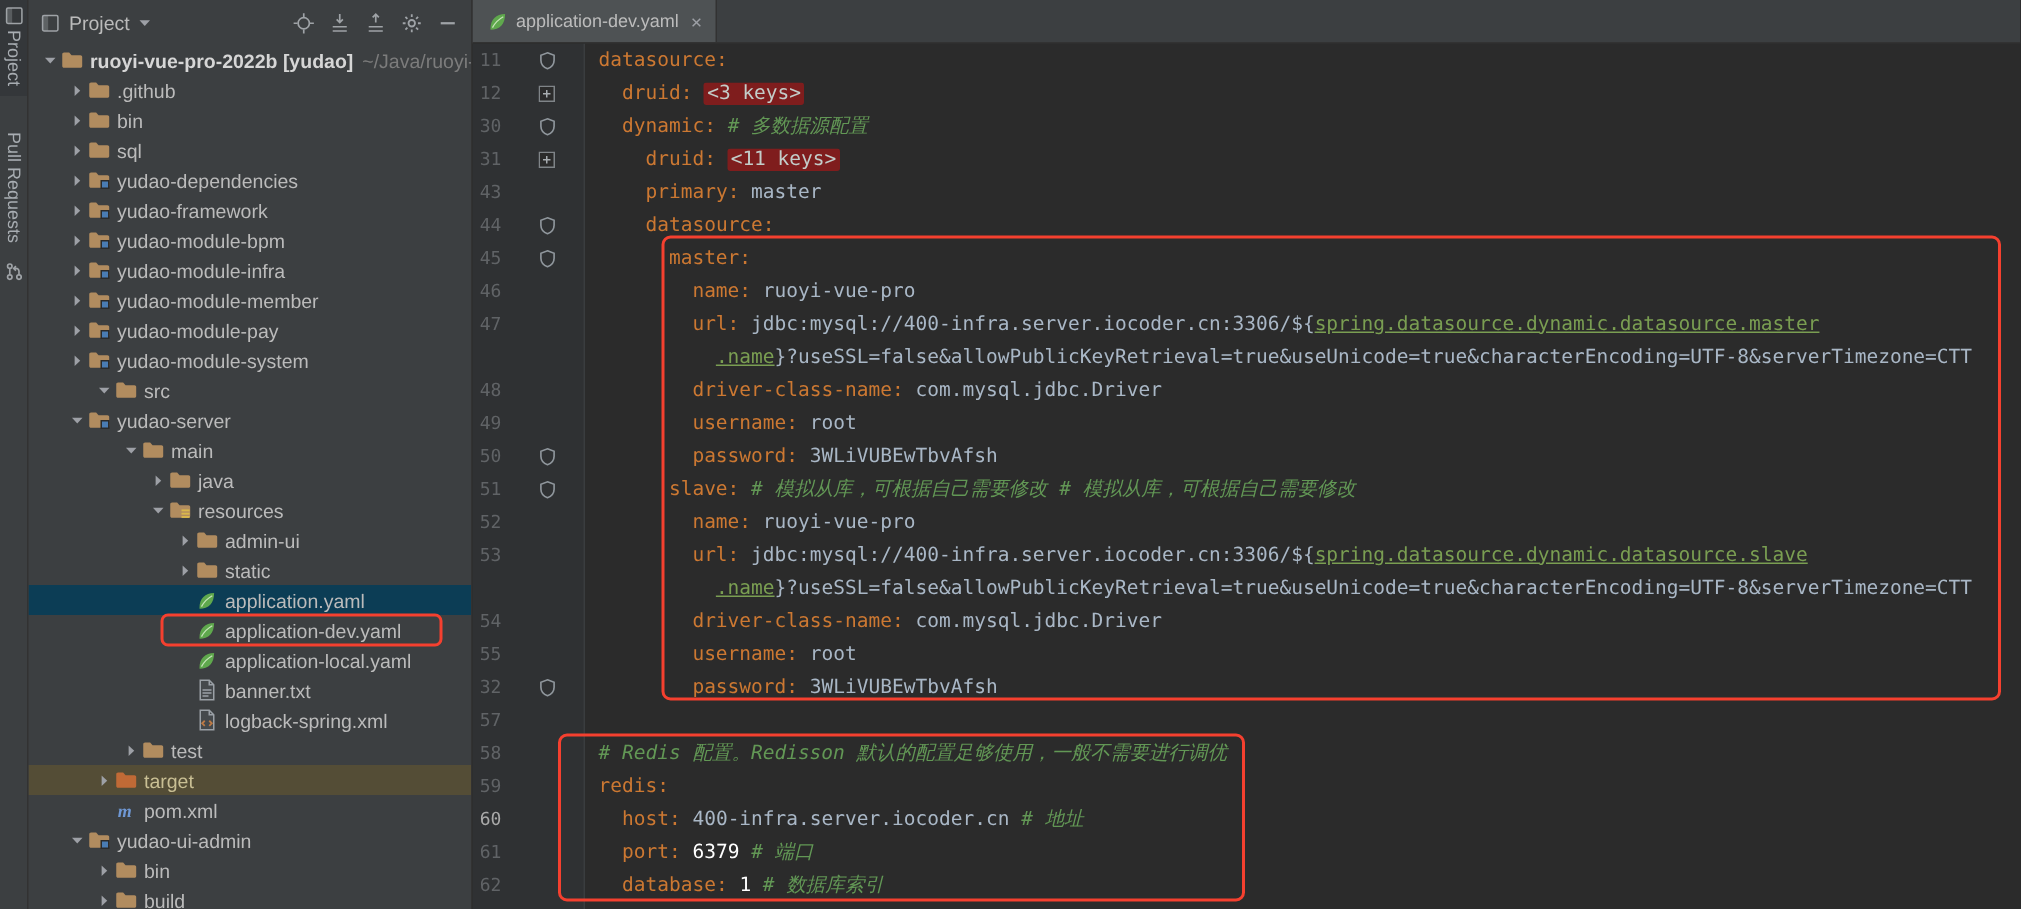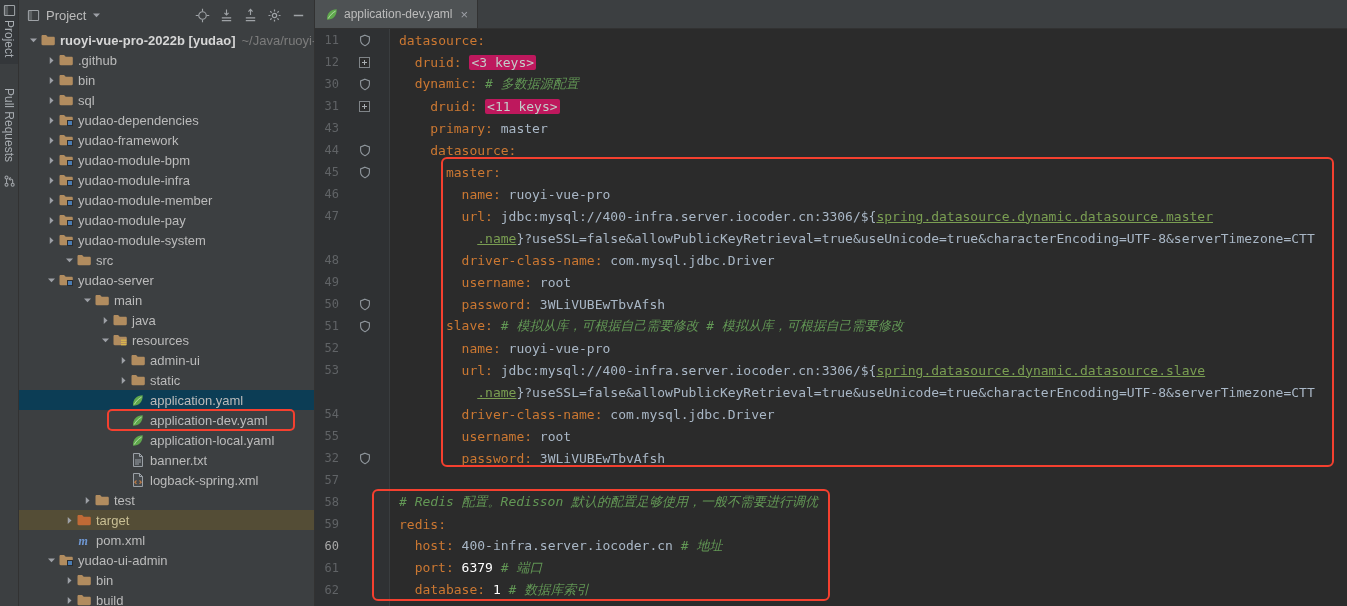--- a/index.html
+++ b/index.html
@@ -33,30 +33,30 @@
   .tree-redbox{position:absolute;left:88px;width:188px;height:22px;border:2px solid #f5402f;border-radius:5px;pointer-events:none;z-index:5}
 
   
   .editor-area{flex:1;display:flex;flex-direction:column;min-width:0}
   .tab-bar{height:29px;flex:none;background:#3c3f41;border-bottom:1px solid #323232;display:flex}
   .tab{display:flex;align-items:center;gap:5px;padding:0 9px;background:#4e5254;border-right:1px solid #323232;color:#bcbcbc;font-size:12px;cursor:default}
   .tab-close{color:#9da0a6;font-size:13px;padding-left:3px}
   .editor{position:relative;flex:1;overflow:hidden;background:#2b2b2b}
   .gutter-bg{position:absolute;left:0;top:0;bottom:0;width:75px;background:#2f3133;border-right:1px solid #3a3d3f}
   .eline{position:relative;height:22px;display:flex;align-items:center}
-  .eln{width:24px;flex:none;text-align:right;color:#606366;font-family:"DejaVu Sans Mono",monospace;font-size:12px}
+  .eln{width:24px;flex:none;text-align:center;color:#606366;font-family:"DejaVu Sans Mono",monospace;font-size:12px}
   .eln.current{color:#a9a9a9}
   .egut{width:51px;flex:none;display:flex;align-items:center;justify-content:center}
   .ecode{flex:1;white-space:pre;font-family:"DejaVu Sans Mono","DejaVu Sans",monospace;font-size:13px;color:#a9b7c6;min-width:0;overflow:hidden}
   .tk-key{color:#cc7832}
   .tk-text{color:#a9b7c6}
   .tk-comment{color:#629755;font-style:italic}
   .tk-link{color:#7a9e52;text-decoration:underline}
   .tk-num{color:#ffffff}
-  .tk-fold{background:#be185d;color:#c3cdc9;border-radius:2px;padding:0 2px}
+  .tk-fold{background:#7f1d1d;color:#c3cdc9;border-radius:2px;padding:0 2px}
   .redbox{position:absolute;border:2px solid #f5402f;border-radius:6px;pointer-events:none;z-index:5}
   #box-master{left:126px;top:128px;width:893px;height:310px}
   #box-redis{left:57px;top:460px;width:458px;height:112px}
 </style>
 </head>
 <body>
 
 <div class="app">
 
   <div class="activity-bar">

